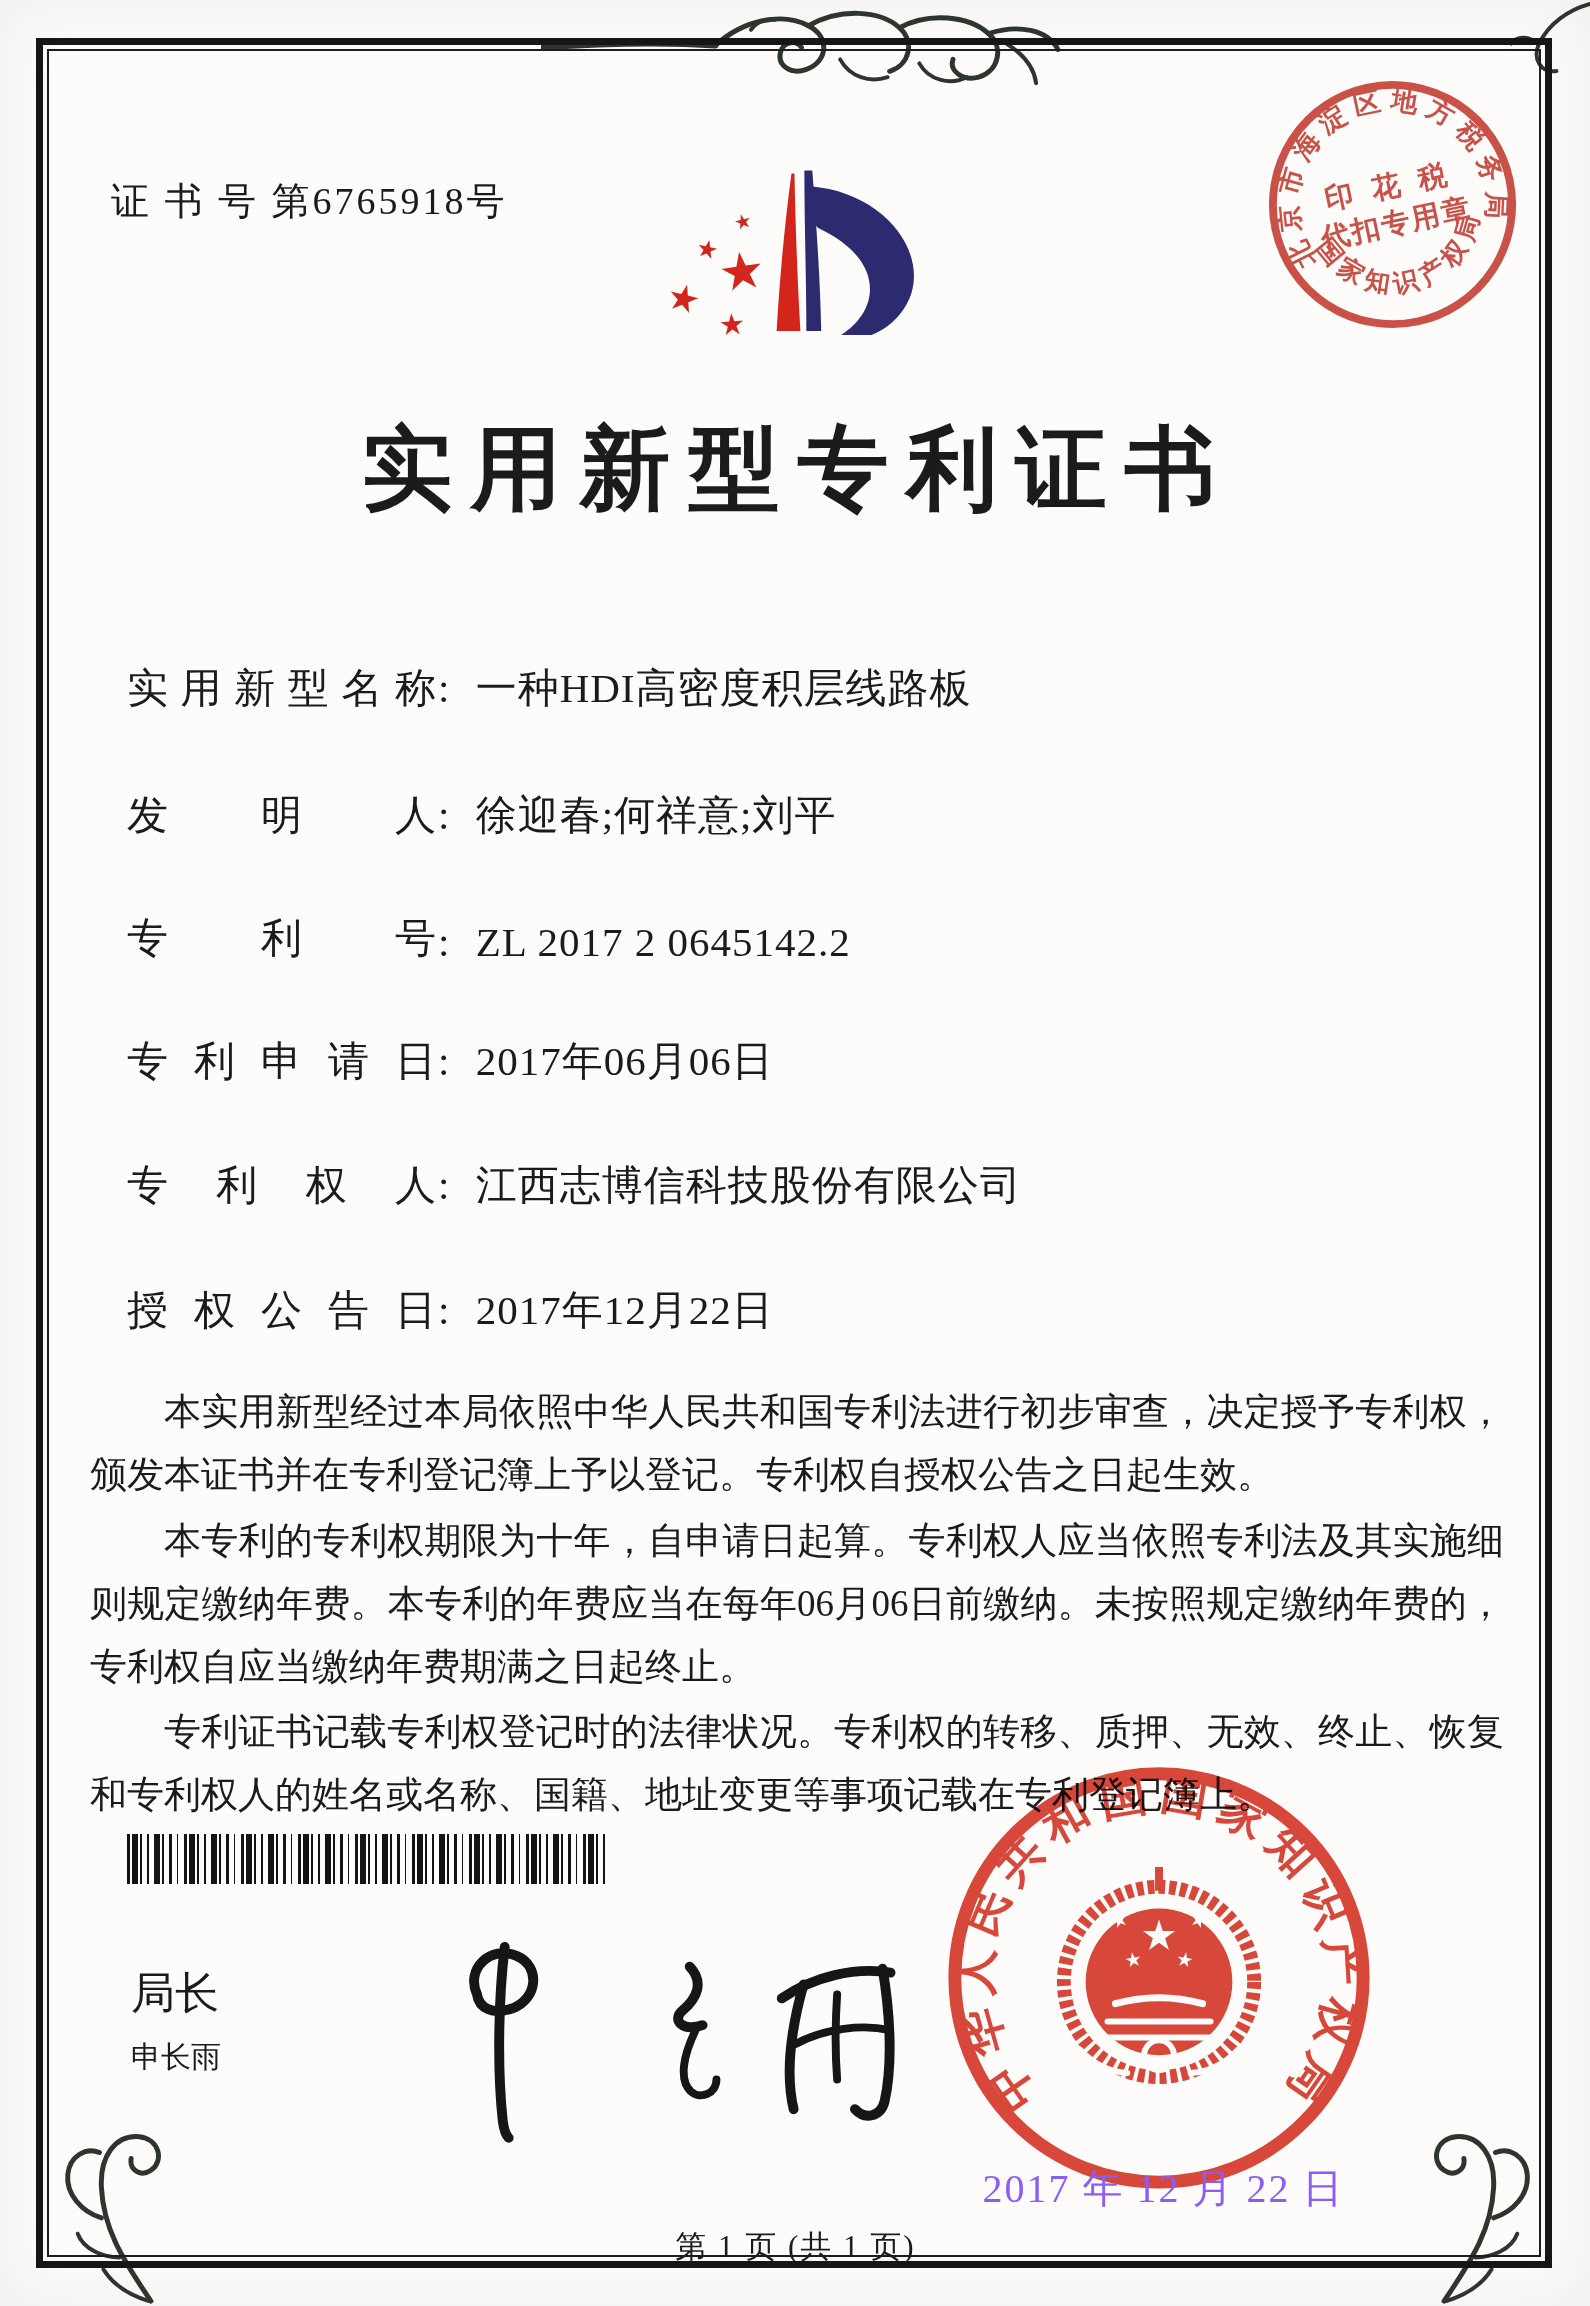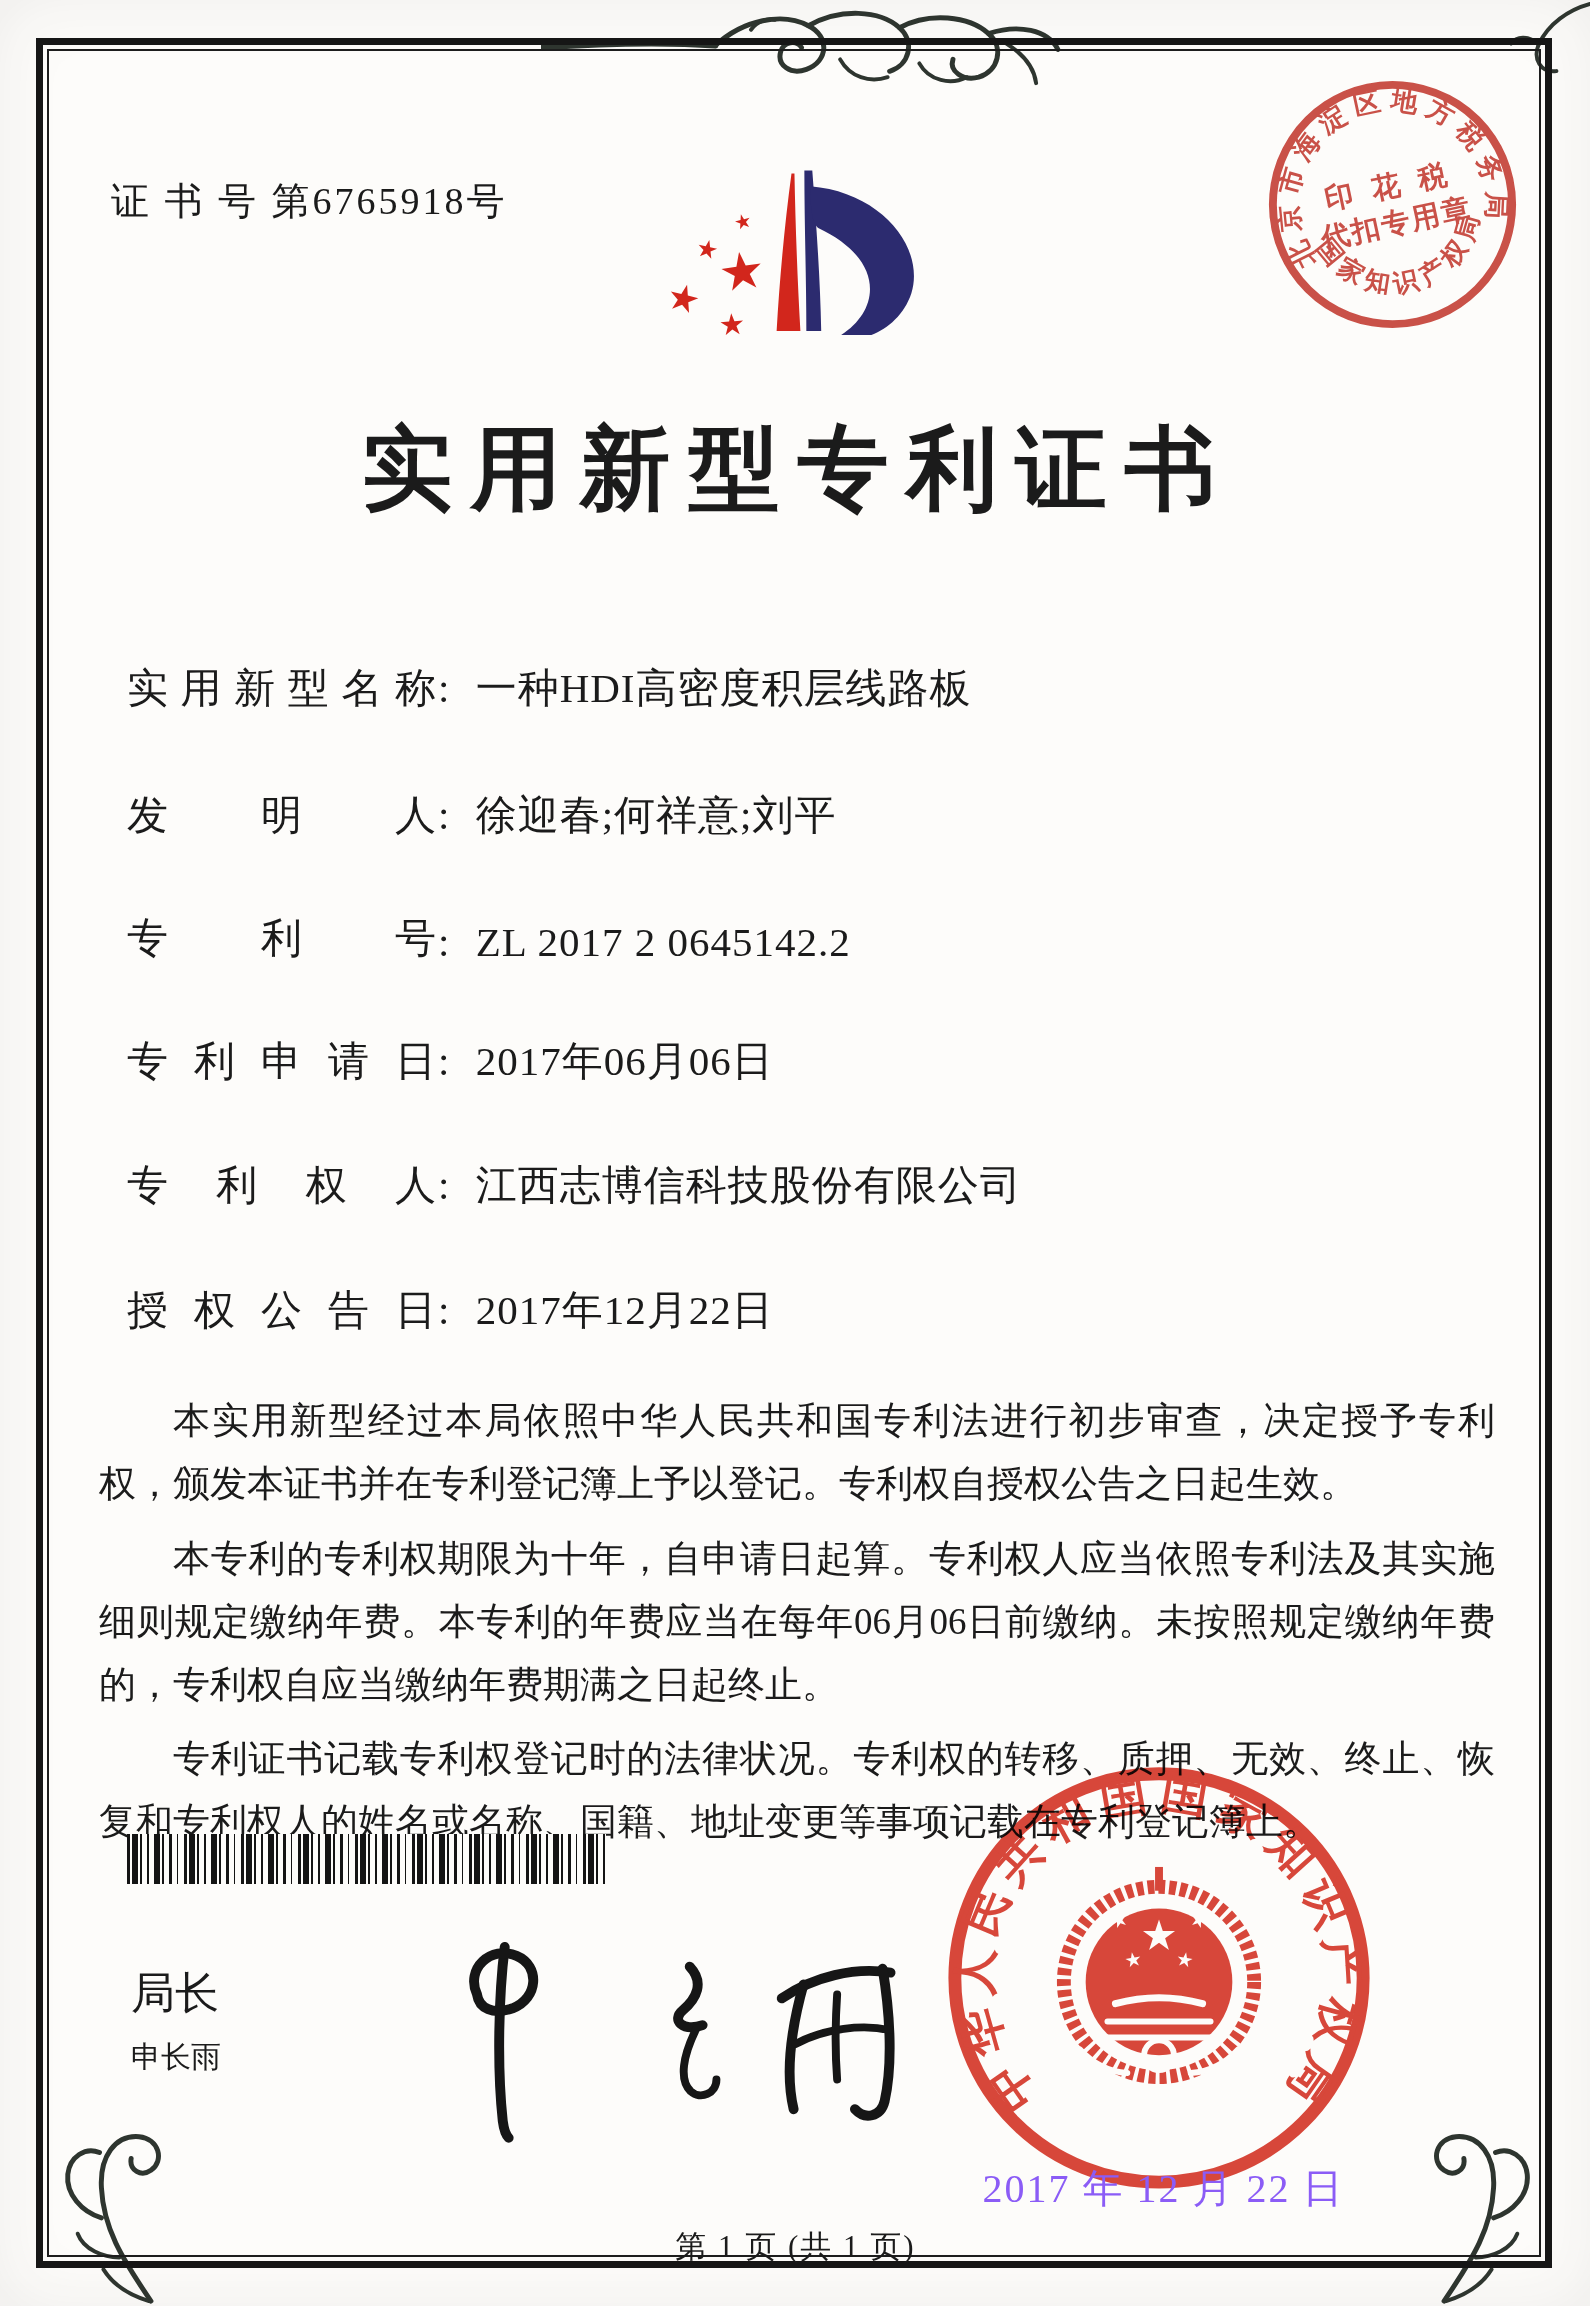--- a/index.html
+++ b/index.html
@@ -48,21 +48,21 @@
     text-align:justify;text-align-last:justify;text-justify:inter-character;
     vertical-align:bottom;
   }
   .fcolon{display:inline-block;margin-left:2px;}
   .fvalue{display:inline-block;margin-left:16px;letter-spacing:1px;}
   
   .paras{
     position:absolute;left:87px;top:1378px;width:1420px;
     font-size:37px;line-height:1.70;text-align:justify;text-justify:inter-ideograph;
   }
-  .paras p{margin:12px;text-indent:2em;font-family:Liberation Serif, serif;}
+  .paras p{margin:3px;text-indent:2em;font-family:Liberation Serif, serif;}
   
   .barcode{
     position:absolute;left:127px;top:1834px;width:479px;height:50px;
     background:repeating-linear-gradient(90deg,
       #141414 0 3px,#fdfcfa 3px 5px,#141414 5px 11px,#fdfcfa 11px 13px,
       #141414 13px 15px,#fdfcfa 15px 20px,#141414 20px 22px,#fdfcfa 22px 27px,
       #141414 27px 33px,#fdfcfa 33px 35px,#141414 35px 37px,#fdfcfa 37px 42px,
       #141414 42px 45px,#fdfcfa 45px 50px,#141414 50px 51px,#fdfcfa 51px 57px);
   }
   

